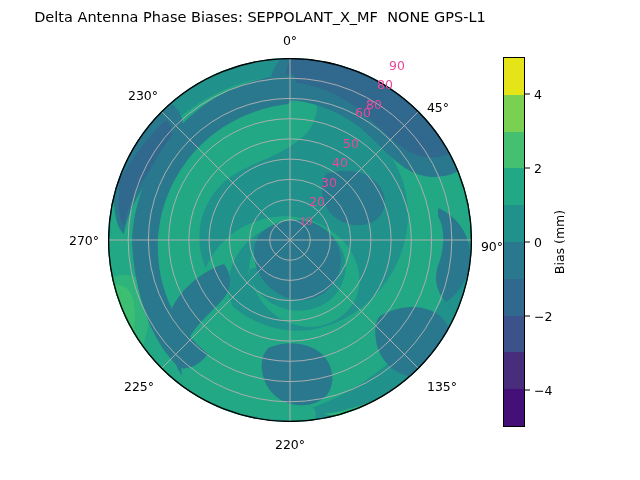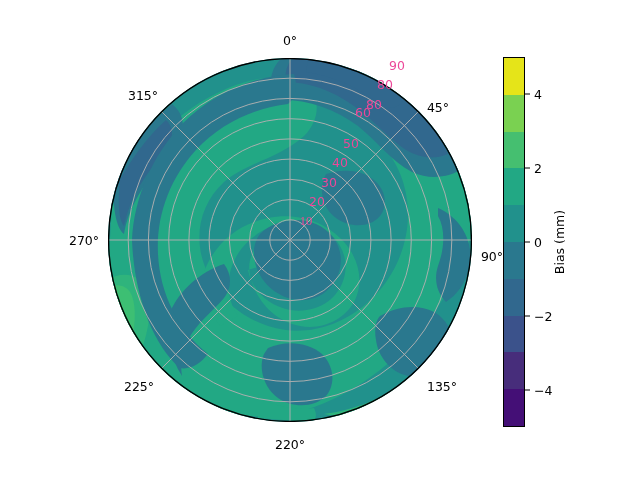--- a/index.html
+++ b/index.html
@@ -108,20 +108,21 @@
     white-space: nowrap;
     transform-origin: left top;
     transform: rotate(-90deg) translate(-50%, 0);
   }
 </style>
 </head>
 <body>
 
 <div id="figure">
 
+  <div id="chart-title">Delta Antenna Phase Biases: SEPPOLANT_X_MF  NONE GPS-L1</div>
 
   <div id="polar-axes">
     <svg id="polar-svg" width="364" height="364" viewBox="0 0 364 364">
       <defs>
         <clipPath id="diskClip">
           <circle cx="182" cy="182" r="182"></circle>
         </clipPath>
       </defs>
 
       <g clip-path="url(#diskClip)">
@@ -314,26 +315,26 @@
         <line x1="182" y1="182" x2="53.3" y2="310.7"></line>
         <line x1="182" y1="182" x2="0" y2="182"></line>
         <line x1="182" y1="182" x2="53.3" y2="53.3"></line>
       </g>
 
       <circle cx="182" cy="182" r="181.4" fill="none" stroke="#000000" stroke-width="1.3"></circle>
     </svg>
 
     <div class="angle-label" style="left:182px; top:-18px;">0°</div>
     <div class="angle-label" style="left:330px; top:37px;margin-top:12px;">45°</div>
-    <div class="angle-label" style="left:384px; top:198px;">90°</div>
+    <div class="angle-label" style="left:384px; top:188px;">90°</div>
     <div class="angle-label" style="left:334px; top:328px;">135°</div>
     <div class="angle-label" style="left:182px; top:386px;">220°</div>
     <div class="angle-label" style="left:31px; top:328px;">225°</div>
     <div class="angle-label" style="left:-24px; top:182px;">270°</div>
-    <div class="angle-label" style="left:35px; top:37px;">315°</div>
+    <div class="angle-label" style="left:35px; top:37px;">230°</div>
 
     <div class="radial-label" style="left:198px; top:163px;font-family:Liberation Serif, serif;">10</div>
     <div class="radial-label" style="left:209px; top:143px;">20</div>
     <div class="radial-label" style="left:221px; top:124px;">30</div>
     <div class="radial-label" style="left:232px; top:104px;">40</div>
     <div class="radial-label" style="left:243px; top:85px;">50</div>
     <div class="radial-label" style="left:255px; top:54px;">60</div>
     <div class="radial-label" style="left:266px; top:46px;">80</div>
     <div class="radial-label" style="left:277px; top:26px;">80</div>
     <div class="radial-label" style="left:289px; top:7px;">90</div>

